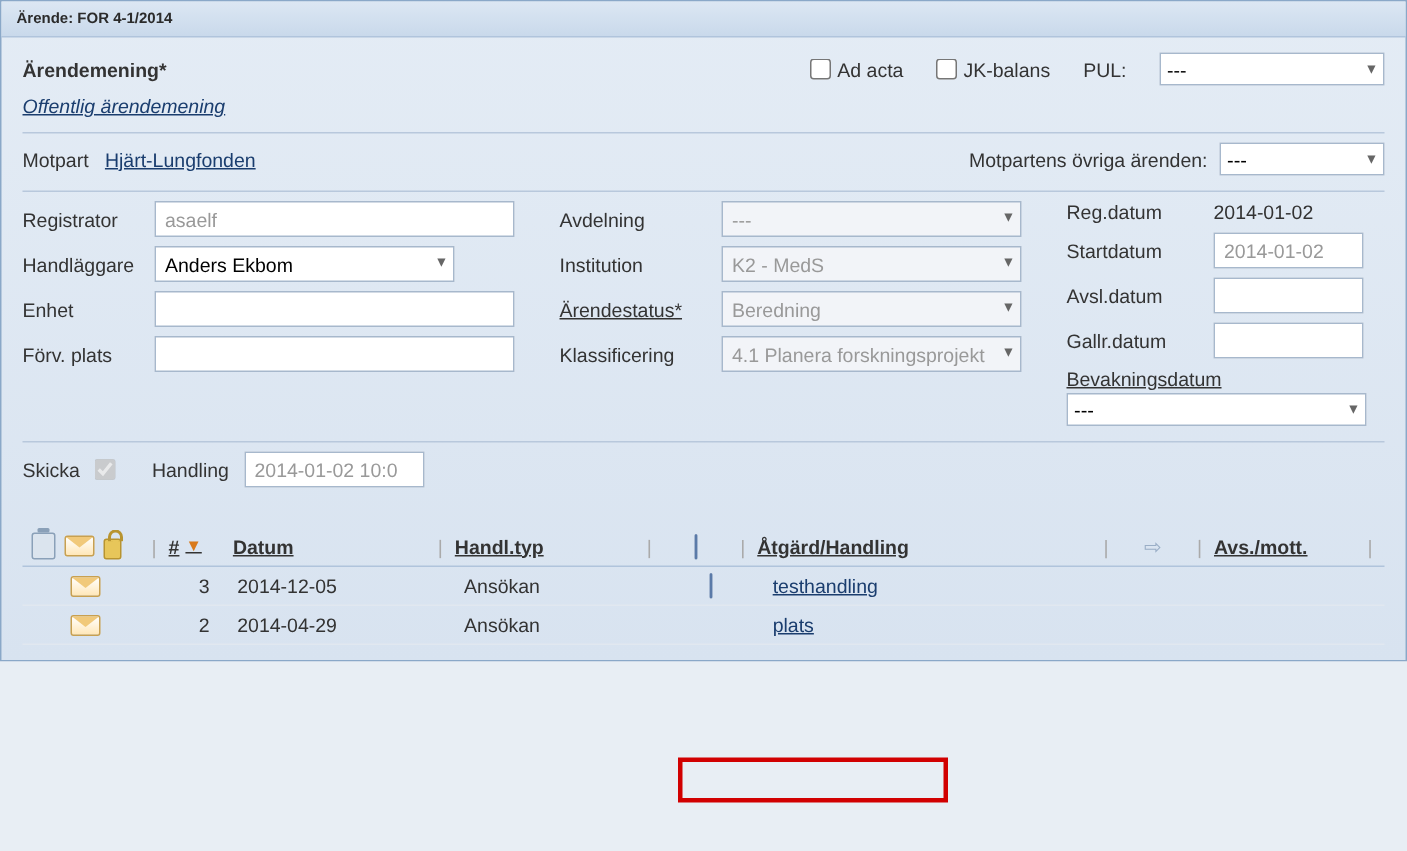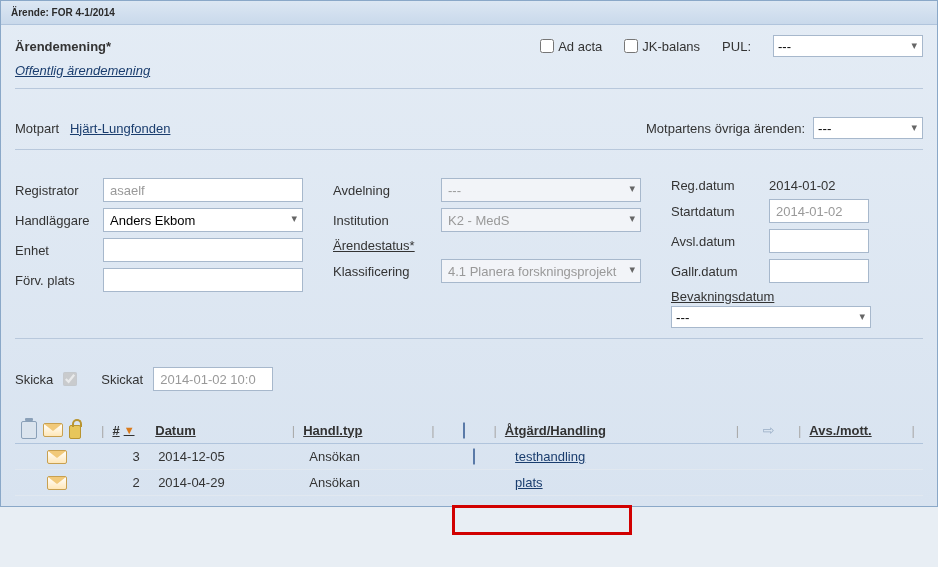--- a/index.html
+++ b/index.html
@@ -19,21 +19,21 @@
   border-bottom: 1px solid #b0c4dc;
   padding: 6px 10px;
   font-weight: bold;
   font-size: 10px;
   color: #2b2b2b;
 }
 .content { padding: 10px 14px; }
 .section {
   border-bottom: 1px solid #b8c8dc;
   padding-bottom: 10px;
-  margin-bottom: 28px;
+  margin-bottom: 6px;
 }
 .label-bold { font-weight: bold; }
 .ad-row {
   display: flex;
   justify-content: space-between;
   align-items: center;
   margin-bottom: 4px;
 }
 .ad-right { display: flex; align-items: center; gap: 22px; }
 .chk { display: inline-flex; align-items: center; gap: 4px; }
@@ -62,21 +62,21 @@
 .col { display: flex; flex-direction: column; gap: 6px; }
 .field-row { display: flex; align-items: center; gap: 8px; }
 .field-label { width: 80px; }
 .mid-label { width: 100px; }
 .right-label { width: 90px; }
 input.text, .combo, .date, .readonly {
   height: 24px; border: 1px solid #a7b8cc; background: #fff;
   font-size: 13px; padding: 0 6px; font-family: inherit;
 }
 .readonly { background: #f2f4f8; color: #999; }
-input.text { width: 200px; }
+input.text { width: 240px; }
 .combo, .date { width: 200px; }
 .combo-wrap { position: relative; display: inline-block; }
 .combo-wrap::after {
   content: "▾"; position: absolute; right: 6px; top: 4px;
   color: #666; pointer-events: none; font-size: 11px;
 }
 .underline { text-decoration: underline; }
 .skicka-row { display: flex; align-items: center; gap: 10px; }
 .skicka-chk { width:14px; height:14px; }
 .table-area { margin-top: 26px; }
@@ -210,20 +210,21 @@
           <div class="field-row">
             <span class="mid-label">Avdelning</span>
             <div class="combo-wrap"><input class="combo readonly" readonly="" value="---" style=""></div>
           </div>
           <div class="field-row">
             <span class="mid-label">Institution</span>
             <div class="combo-wrap"><input class="combo readonly" readonly="" value="K2 - MedS" style=""></div>
           </div>
           <div class="field-row">
             <span class="mid-label underline">Ärendestatus*</span>
+            <div class="combo-wrap"><input class="combo readonly" readonly="" value="Beredning" style=""></div>
           </div>
           <div class="field-row">
             <span class="mid-label">Klassificering</span>
             <div class="combo-wrap"><input class="combo readonly" readonly="" value="4.1 Planera forskningsprojekt" style=""></div>
           </div>
         </div>
 
         <div class="col">
           <div class="field-row">
             <span class="right-label">Reg.datum</span>
@@ -245,21 +246,21 @@
             <div class="underline">Bevakningsdatum</div>
             <div class="combo-wrap" style="margin-top:2px;"><input class="bevak-select" value="---" style=""></div>
           </div>
         </div>
       </div>
     </div>
 
     <div class="skicka-row">
       <span>Skicka</span>
       <input type="checkbox" class="skicka-chk" checked="" disabled="" style="">
-      <span style="margin-left:14px">Skickat</span>
+      <span style="margin-left:14px">Handling</span>
       <input class="text readonly" style="width: 120px;" readonly="" value="2014-01-02 10:0">
     </div>
 
     <div class="table-area" style="position:relative;">
       <div class="thead">
         <div class="col-icons">
           <span class="trash-icon"></span>
           <span class="envelope-icon"></span>
           <span class="lock-icon"></span>
         </div>

